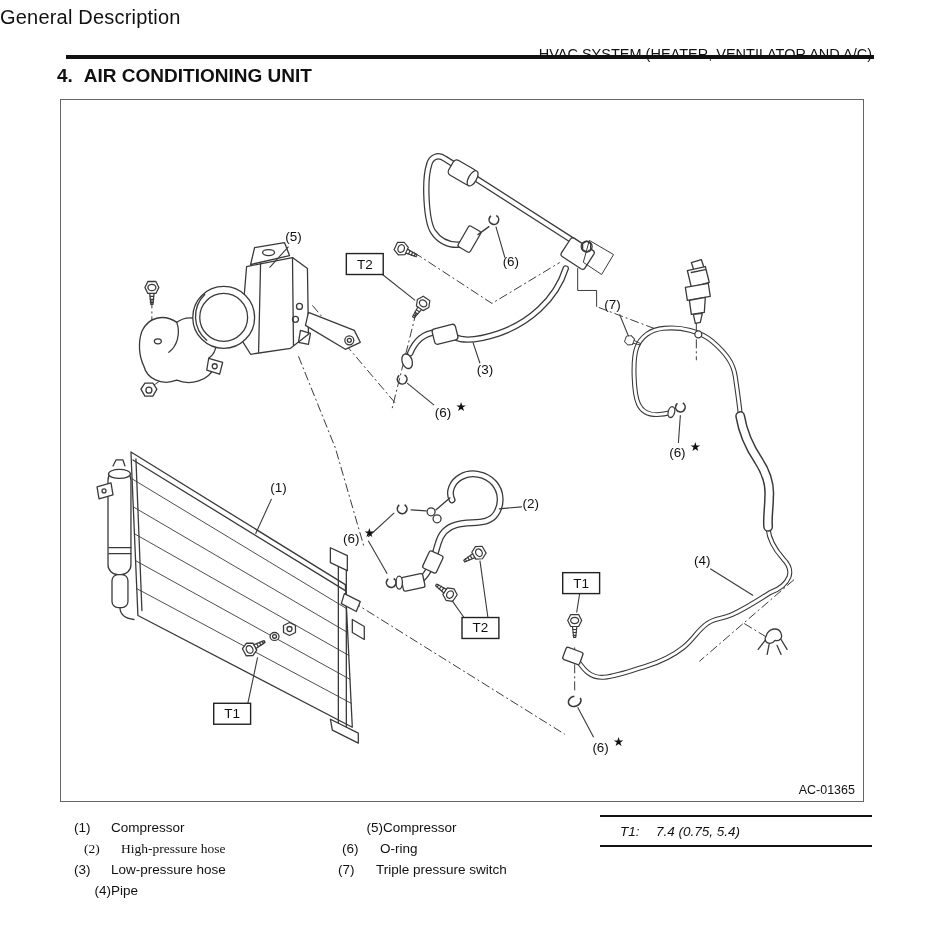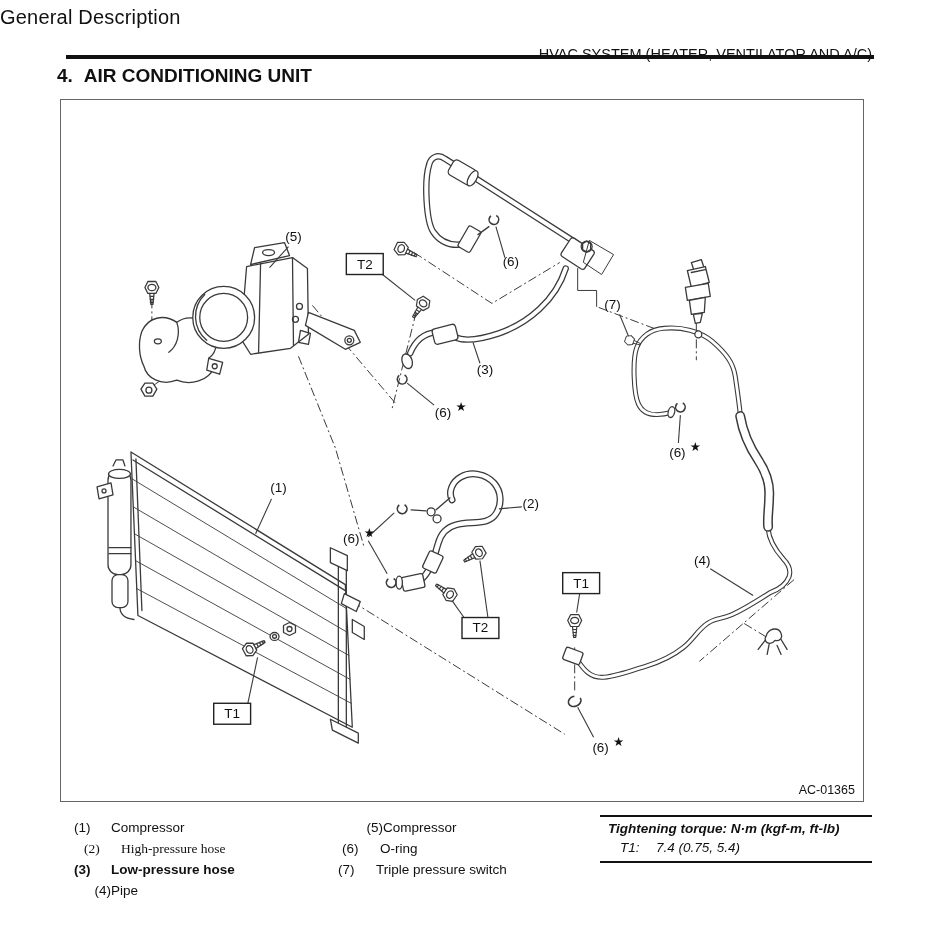--- a/index.html
+++ b/index.html
@@ -316,34 +316,33 @@
   <text class="figcode" x="856" y="795" text-anchor="end">AC-01365</text>
 </svg>
 </div>
 
 <div class="lgrow" style="left:74px; top:820px;">
   <span class="num">(1)</span><span>Compressor</span>
 </div>
 <div class="lgrow" style="left:84px; top:841px;font-family:Liberation Serif, serif;">
   <span class="num">(2)</span><span>High-pressure hose</span>
 </div>
-<div class="lgrow" style="left:74px; top:862px;font-weight:bold;">
+<div class="lgrow" style="left:74px; top:862px;">
   <span class="num">(3)</span><span>Low-pressure hose</span>
 </div>
 <div class="lgrow" style="left:74px; top:883px;text-align:right;">
   <span class="num">(4)</span><span>Pipe</span>
 </div>
 <div class="lgrow" style="left:345px; top:820px;text-align:right;">
   <span class="num" style="width:38px">(5)</span><span>Compressor</span>
 </div>
 <div class="lgrow" style="left:342px; top:841px;">
   <span class="num" style="width:38px">(6)</span><span>O-ring</span>
 </div>
 <div class="lgrow" style="left:338px; top:862px;">
   <span class="num" style="width:38px">(7)</span><span>Triple pressure switch</span>
 </div>
 
 <div class="torque-box">
-  <div class="ttl">Tightening torque: N·m (kgf-m, ft-lb)</div>
   <div class="trow">
     <span class="tk">T1:</span><span class="tv">7.4 (0.75, 5.4)</span>
   </div>
 </div>
 
 </body></html>

